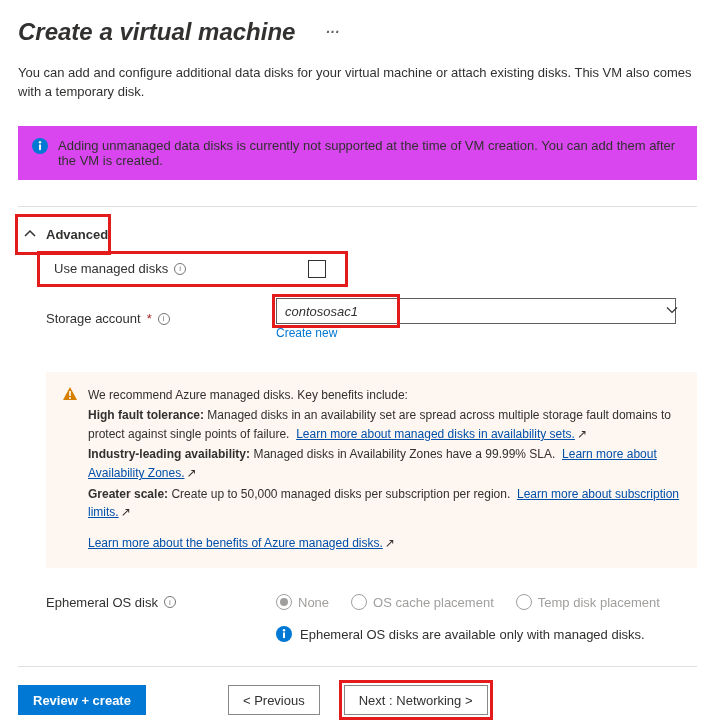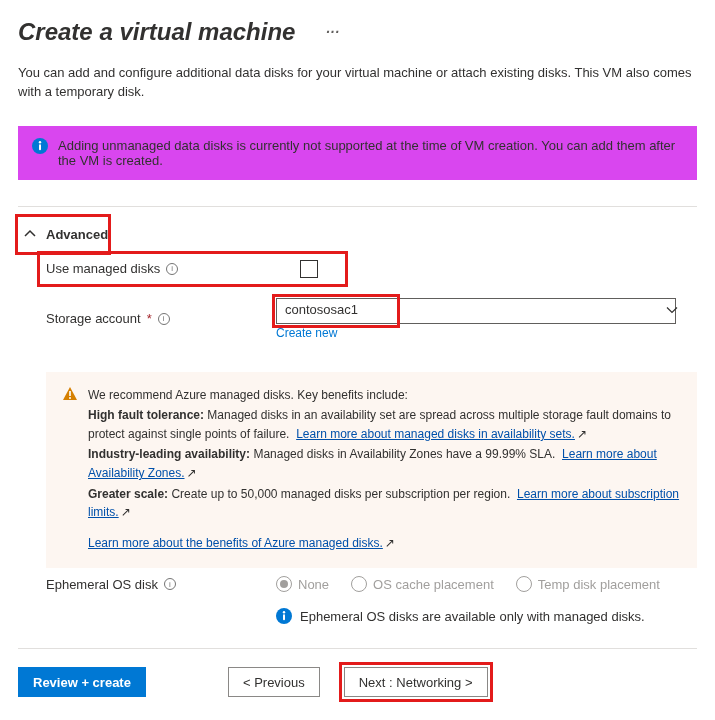--- a/index.html
+++ b/index.html
@@ -63,34 +63,34 @@
   .info-dot {
     width: 12px; height: 12px; border: 1px solid #757575; border-radius: 50%;
     display: inline-flex; align-items:center; justify-content:center;
     font-size: 8px; color:#757575; flex-shrink:0;
   }
   .checkbox {
     width: 18px; height: 18px; border: 1px solid #323130; background:#fff;
   }
   .select-wrap { position: relative; }
   .select {
-    width: 400px; height: 26px; border:1px solid #605e5c; padding: 3px 28px 10px 8px;
+    width: 400px; height: 26px; border:1px solid #605e5c; padding: 3px 28px 4px 8px;
     font-size: 13px; background:#fff; cursor:pointer;
-    display:flex; align-items:flex-start;
+    display:flex; align-items:flex-end;font-style:italic;
   }
   .select .caret { position:absolute; right:8px; top:50%; transform:translateY(-50%); }
   .create-new { color:#0078d4; font-size:12px; margin:2px 0 0 0; cursor:pointer; }
   .hl-advanced { outline: 3px solid #e31b1b; }
   .hl-row { outline: 3px solid #e31b1b; padding-right:6px; }
   .hl-select { outline: 3px solid #e31b1b; outline-offset: 1px; }
 
   .warn-box {
     background: #fdf6f1;
     padding: 14px 16px 16px 16px;
-    margin: 26px 0 2px 28px;
+    margin: 26px 0 20px 28px;
     display:flex;
     gap:10px;
     font-size:12px;
     line-height:1.55;
   }
   .warn-box .wcontent { flex:1; }
   .warn-box a { color:#0050aa; text-decoration: underline; }
   .ext-icon { display:inline-block; margin-left:2px; }
   .para { margin: 0 0 2px 0; }
   .para2 { margin: 12px 0 0 0; }
@@ -148,21 +148,21 @@
 <div class="section-header hl-advanced">
   <span class="chevron">
     <svg width="12" height="12" viewBox="0 0 12 12">
         <path d="M1 8 L6 3 L11 8" stroke="#323130" stroke-width="1.5" fill="none"></path>
       </svg>
   </span>
   <span>Advanced</span>
 </div>
 
 <div class="form-row hl-row" style="width:305px; margin-left:22px; padding-left:6px; margin-top:2px;">
-  <div class="form-label" style="width:254px;">
+  <div class="form-label" style="width:254px;margin-left:8px;">
     <span>Use managed disks</span>
     <span class="info-dot">i</span>
   </div>
   <div class="checkbox"></div>
 </div>
 
 <div class="form-row" style="margin-top:8px;">
   <div class="form-label">
     <span>Storage account</span>
     <span class="req">*</span>

